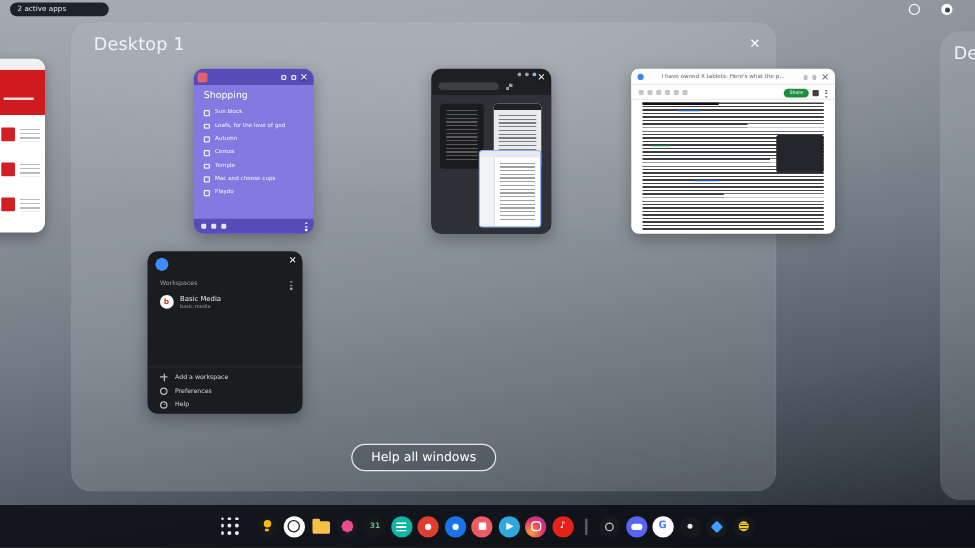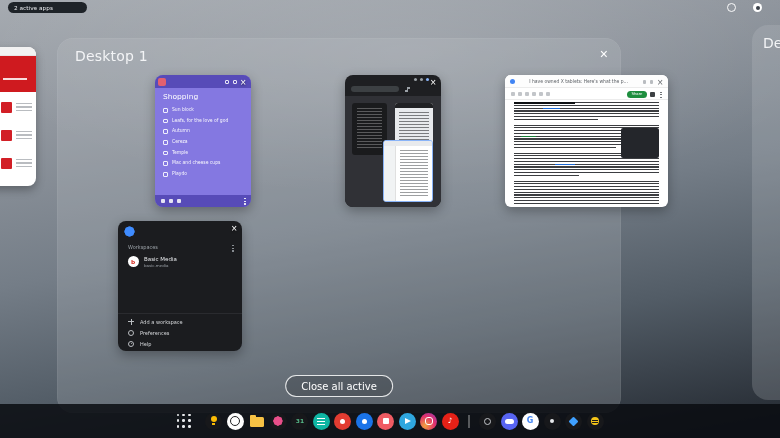--- a/index.html
+++ b/index.html
@@ -14,21 +14,21 @@
   
   .pill-active{ position:absolute; left:8px; top:2px; height:11px; padding:0 6px; border-radius:6px;
     background:rgba(16,20,26,.9); display:flex; align-items:center; z-index:6;}
   .pill-active span{ font-size:10px; transform:scale(.58); transform-origin:0 50%; white-space:nowrap; color:#e8eaed;}
   .tray{ position:absolute; right:18px; top:3px; display:flex; gap:17px; z-index:6;}
   .tray-ring{ width:9px; height:9px; border:1.5px solid rgba(255,255,255,.95); border-radius:50%;}
   .tray-cam{ width:9px; height:9px; border-radius:50%; background:#fff; position:relative;}
   .tray-cam::after{ content:""; position:absolute; inset:2.5px; background:#3a4049; border-radius:50%;}
 
   
-  .desktop-panel{ position:absolute; left:57px; top:38px; width:564px; height:375px; border-radius:16px;
+  .desktop-panel{ position:absolute; left:57px; top:18px; width:564px; height:375px; border-radius:16px;
     background:rgba(195,200,207,.22); box-shadow:inset 0 0 0 .5px rgba(255,255,255,.10);}
   .dp-title{ position:absolute; left:18px; top:10px; font-size:14px; color:#f3f4f6; letter-spacing:.2px;}
   .btn-x{ background:none; border:none; cursor:pointer; line-height:1; padding:0;}
   .dp-close{ position:absolute; right:13px; top:9px; font-size:14px; color:#fff;}
   .desktop2{ position:absolute; left:752px; top:25px; width:40px; height:375px; border-radius:16px 0 0 16px;
     background:rgba(195,200,207,.22);}
   .d2-title{ position:absolute; left:11px; top:10px; font-size:14px; color:#f3f4f6; white-space:nowrap; overflow:hidden; width:28px;}
 
   .thumb{ position:absolute; border-radius:8px; overflow:hidden; box-shadow:0 4px 12px rgba(0,0,0,.30);}
   .thumb-close{ position:absolute; top:3px; right:5px; font-size:10px; color:#fff;
@@ -363,21 +363,21 @@
           <span class="ww-milabel">Preferences</span>
         </div>
         <div class="ww-mi">
           <i class="ww-mic mic-help"></i>
           <span class="ww-milabel">Help</span>
         </div>
       </div>
       <button class="btn-x thumb-close">×</button>
     </div>
 
-    <button class="close-all">Close all active</button>
+    <button class="close-all">Help all windows</button>
   </div>
 
   <div class="desktop2">
     <div class="d2-title">Des</div>
   </div>
 
   <div class="taskbar">
     <div class="tb-row">
       <div class="launcher">
           <i></i>

